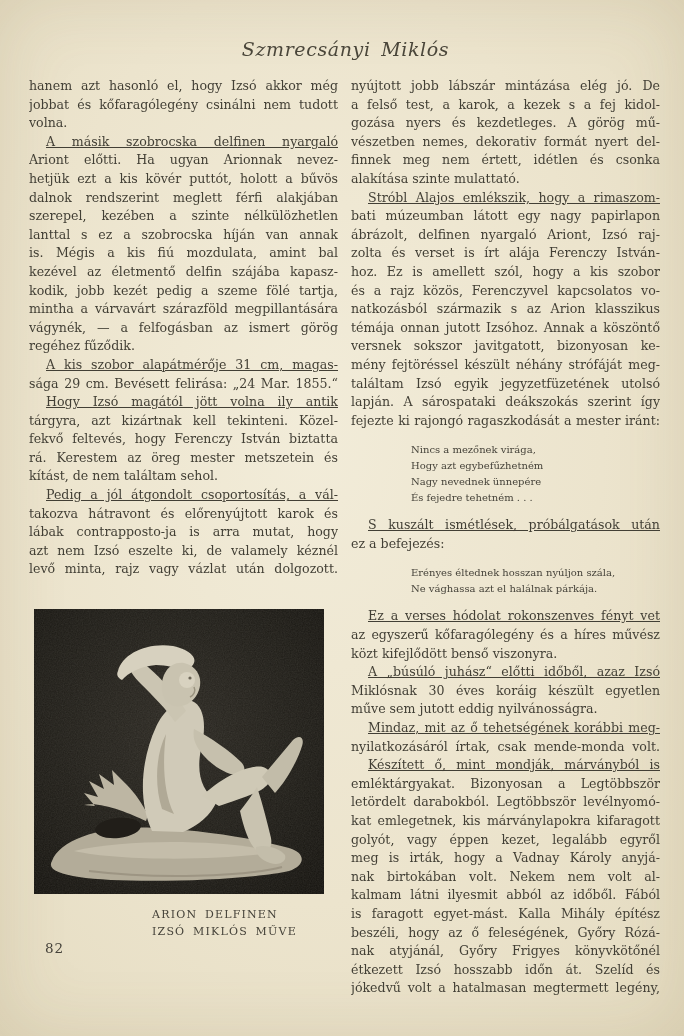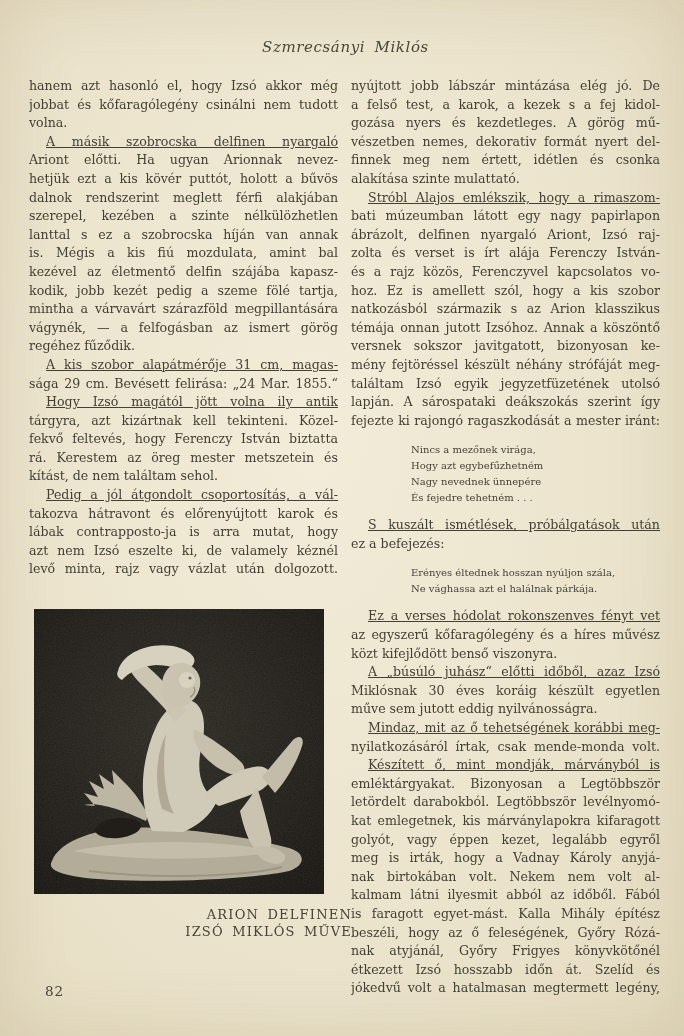--- a/index.html
+++ b/index.html
@@ -8,21 +8,21 @@
     width:684px;height:1036px;
     margin:0 auto;
     background:radial-gradient(ellipse at 46% 42%, #f2ecd9 0%, #ece4cd 55%, #e4dbc0 100%);
     box-shadow:inset 0 0 70px rgba(120,100,60,.14);
     font-family:"DejaVu Serif","Liberation Serif",serif;
     color:#423f35;
     overflow:hidden;
   }
   .running-header{
     position:absolute;top:38px;left:0;right:0;
-    text-align:center;font-style:italic;font-size:15px;
+    text-align:center;font-style:italic;font-size:19px;
     letter-spacing:.6px;word-spacing:4px;color:#4a463a;margin-left:7px;
   }
   .col{
     position:absolute;top:77px;width:309px;
     font-size:12.6px;line-height:18.6px;
   }
   .col-left{left:29px;}
   .col-right{left:351px;}
   .line{text-align:justify;text-align-last:justify;height:18.6px;overflow:hidden;}
   .line.last{text-align-last:left;}
@@ -33,25 +33,25 @@
   }
   .vline{text-align:left;}
   .figure{margin-top:30px;}
   .photo{
     position:relative;width:290px;height:285px;margin-left:5px;
     background:#1d1b16;
   }
   .photo svg{display:block;width:290px;height:285px;}
   .caption{
     width:200px;margin:13px 0 0 123px;
-    text-align:right;font-size:13px;line-height:16.5px;
+    text-align:left;font-size:11px;line-height:16.5px;
     letter-spacing:1.2px;word-spacing:3px;color:#46433a;
   }
   .page-number{
-    position:absolute;left:45px;top:983px;
+    position:absolute;left:45px;top:940px;
     font-size:13.5px;letter-spacing:1px;color:#45423a;
   }
 </style>
 </head>
 <body>
 
 <div class="page">
 
   <div class="running-header">Szmrecsányi Miklós</div>
 
@@ -146,22 +146,22 @@
         <div class="line">nyújtott jobb lábszár mintázása elég jó. De</div>
         <div class="line">a felső test, a karok, a kezek s a fej kidol-</div>
         <div class="line">gozása nyers és kezdetleges. A görög mű-</div>
         <div class="line">vészetben nemes, dekorativ formát nyert del-</div>
         <div class="line">finnek meg nem értett, idétlen és csonka</div>
         <div class="line last">alakítása szinte mulattató.</div>
         <div class="line indent">Stróbl Alajos emlékszik, hogy a rimaszom-</div>
         <div class="line">bati múzeumban látott egy nagy papirlapon</div>
         <div class="line">ábrázolt, delfinen nyargaló Ariont, Izsó raj-</div>
         <div class="line">zolta és verset is írt alája Ferenczy István-</div>
+        <div class="line">hoz. Ez is amellett szól, hogy a kis szobor</div>
         <div class="line">és a rajz közös, Ferenczyvel kapcsolatos vo-</div>
-        <div class="line">hoz. Ez is amellett szól, hogy a kis szobor</div>
         <div class="line">natkozásból származik s az Arion klasszikus</div>
         <div class="line">témája onnan jutott Izsóhoz. Annak a köszöntő</div>
         <div class="line">versnek sokszor javitgatott, bizonyosan ke-</div>
         <div class="line">mény fejtöréssel készült néhány strófáját meg-</div>
         <div class="line">találtam Izsó egyik jegyzetfüzetének utolsó</div>
         <div class="line">lapján. A sárospataki deákszokás szerint így</div>
         <div class="line">fejezte ki rajongó ragaszkodását a mester iránt:</div>
         <div class="verse">
           <div class="vline">Nincs a mezőnek virága,</div>
           <div class="vline">Hogy azt egybefűzhetném</div>

